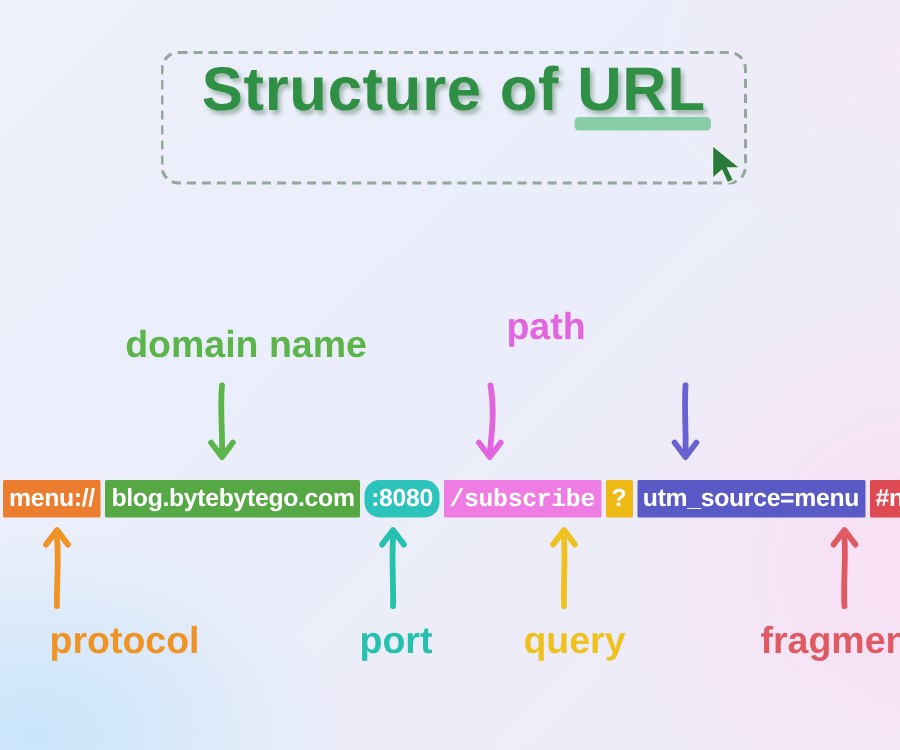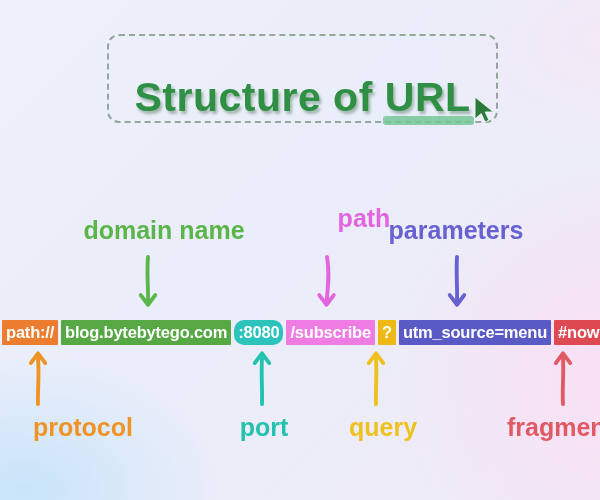--- a/index.html
+++ b/index.html
@@ -11,21 +11,21 @@
     background:
       radial-gradient(55% 45% at 4% 98%, rgba(199,228,250,0.95) 0%, rgba(199,228,250,0) 60%),
       radial-gradient(60% 70% at 102% 75%, rgba(250,222,243,0.95) 0%, rgba(250,222,243,0) 62%),
       radial-gradient(50% 40% at 100% 8%, rgba(247,231,246,0.7) 0%, rgba(247,231,246,0) 60%),
       linear-gradient(135deg, #eef0fb 0%, #eaeefa 45%, #f0ebf8 100%);
   }
   
   .title-box{
     position:absolute; left:107px; top:34px; width:387px; height:85px;
     border:2px dashed #94a79b; border-radius:12px;
-    display:flex; align-items:flex-end; justify-content:center; gap:12px;
+    display:flex; align-items:flex-start; justify-content:center; gap:12px;
   }
   .title-text{
     font-size:41px; font-weight:bold; letter-spacing:0.5px;
     text-shadow:2px 3px 3px rgba(40,90,50,0.38);
     display:flex; gap:12px; align-items:baseline;
   }
   .title-url{ position:relative; display:inline-block; }
   .title-underline{
     position:absolute; left:-2px; right:-3px; bottom:-4px; height:9px;
     border-radius:3px; opacity:0.85;
@@ -64,21 +64,20 @@
   </div>
 
   <div class="cursor" style="color: rgb(42, 122, 60);">
     <svg width="26" height="28" viewBox="0 0 26 28">
       <path d="M3 1 L3 23 L9.2 17.6 L13 26 L17 24.2 L13.2 16 L21.5 16 Z" fill="currentColor" stroke="#eef3ee" stroke-width="1"></path>
     </svg>
   </div>
 
   <div class="lbl centered" style="left: 164px; top: 216px; color: rgb(92, 181, 75);">domain name</div>
   <div class="lbl centered" style="left: 327px; top: 204px; color: rgb(227, 100, 223); margin-left: 37px;">path</div>
-  <div class="lbl centered" style="left: 456px; top: 216px; color: rgb(103, 97, 209);">parameters</div>
 
   <div class="arrow" style="left: 136px; top: 254px; color: rgb(92, 181, 75);">
     <svg viewBox="0 0 24 60" width="24" height="58">
       <path d="M12 3 C10.5 20 12.5 34 12 50" fill="none" stroke="currentColor" stroke-width="4" stroke-linecap="round"></path>
       <path d="M4.5 42.5 L12 52.5 L19.5 42.5" fill="none" stroke="currentColor" stroke-width="4" stroke-linecap="round" stroke-linejoin="round"></path>
     </svg>
   </div>
   <div class="arrow" style="left: 315px; top: 254px; color: rgb(227, 100, 223);">
     <svg viewBox="0 0 24 60" width="24" height="58">
       <path d="M12 3 C15 20 13 34 11.5 50" fill="none" stroke="currentColor" stroke-width="4" stroke-linecap="round"></path>
@@ -86,24 +85,24 @@
     </svg>
   </div>
   <div class="arrow" style="left: 445px; top: 254px; color: rgb(103, 97, 209);">
     <svg viewBox="0 0 24 60" width="24" height="58">
       <path d="M12 3 C11 20 12.5 34 12 50" fill="none" stroke="currentColor" stroke-width="4" stroke-linecap="round"></path>
       <path d="M4.5 42.5 L12 52.5 L19.5 42.5" fill="none" stroke="currentColor" stroke-width="4" stroke-linecap="round" stroke-linejoin="round"></path>
     </svg>
   </div>
 
   <div class="url-bar">
-    <span class="seg" style="background: rgb(237, 125, 46);">path://</span>
+    <span class="seg" style="background: rgb(237, 125, 46);">menu://</span>
     <span class="seg" style="background: rgb(85, 168, 68);">blog.bytebytego.com</span>
     <span class="seg" style="background: rgb(43, 195, 187); border-radius: 10px;">:8080</span>
-    <span class="seg" style="background: rgb(238, 124, 227);">/subscribe</span>
+    <span class="seg" style="background: rgb(238, 124, 227); font-family: Liberation Mono, monospace;">/subscribe</span>
     <span class="seg" style="background: rgb(238, 185, 20);">?</span>
     <span class="seg" style="background: rgb(90, 90, 198);">utm_source=menu</span>
     <span class="seg" style="background: rgb(223, 74, 82);">#nowhere</span>
   </div>
 
   <div class="arrow" style="left: 26px; top: 350px; color: rgb(240, 147, 37);">
     <svg viewBox="0 0 24 60" width="24" height="58">
       <path d="M12 9 C13.5 25 11.5 42 12 56" fill="none" stroke="currentColor" stroke-width="4" stroke-linecap="round"></path>
       <path d="M4.5 13.5 L12 3.5 L19.5 13.5" fill="none" stroke="currentColor" stroke-width="4" stroke-linecap="round" stroke-linejoin="round"></path>
     </svg>

